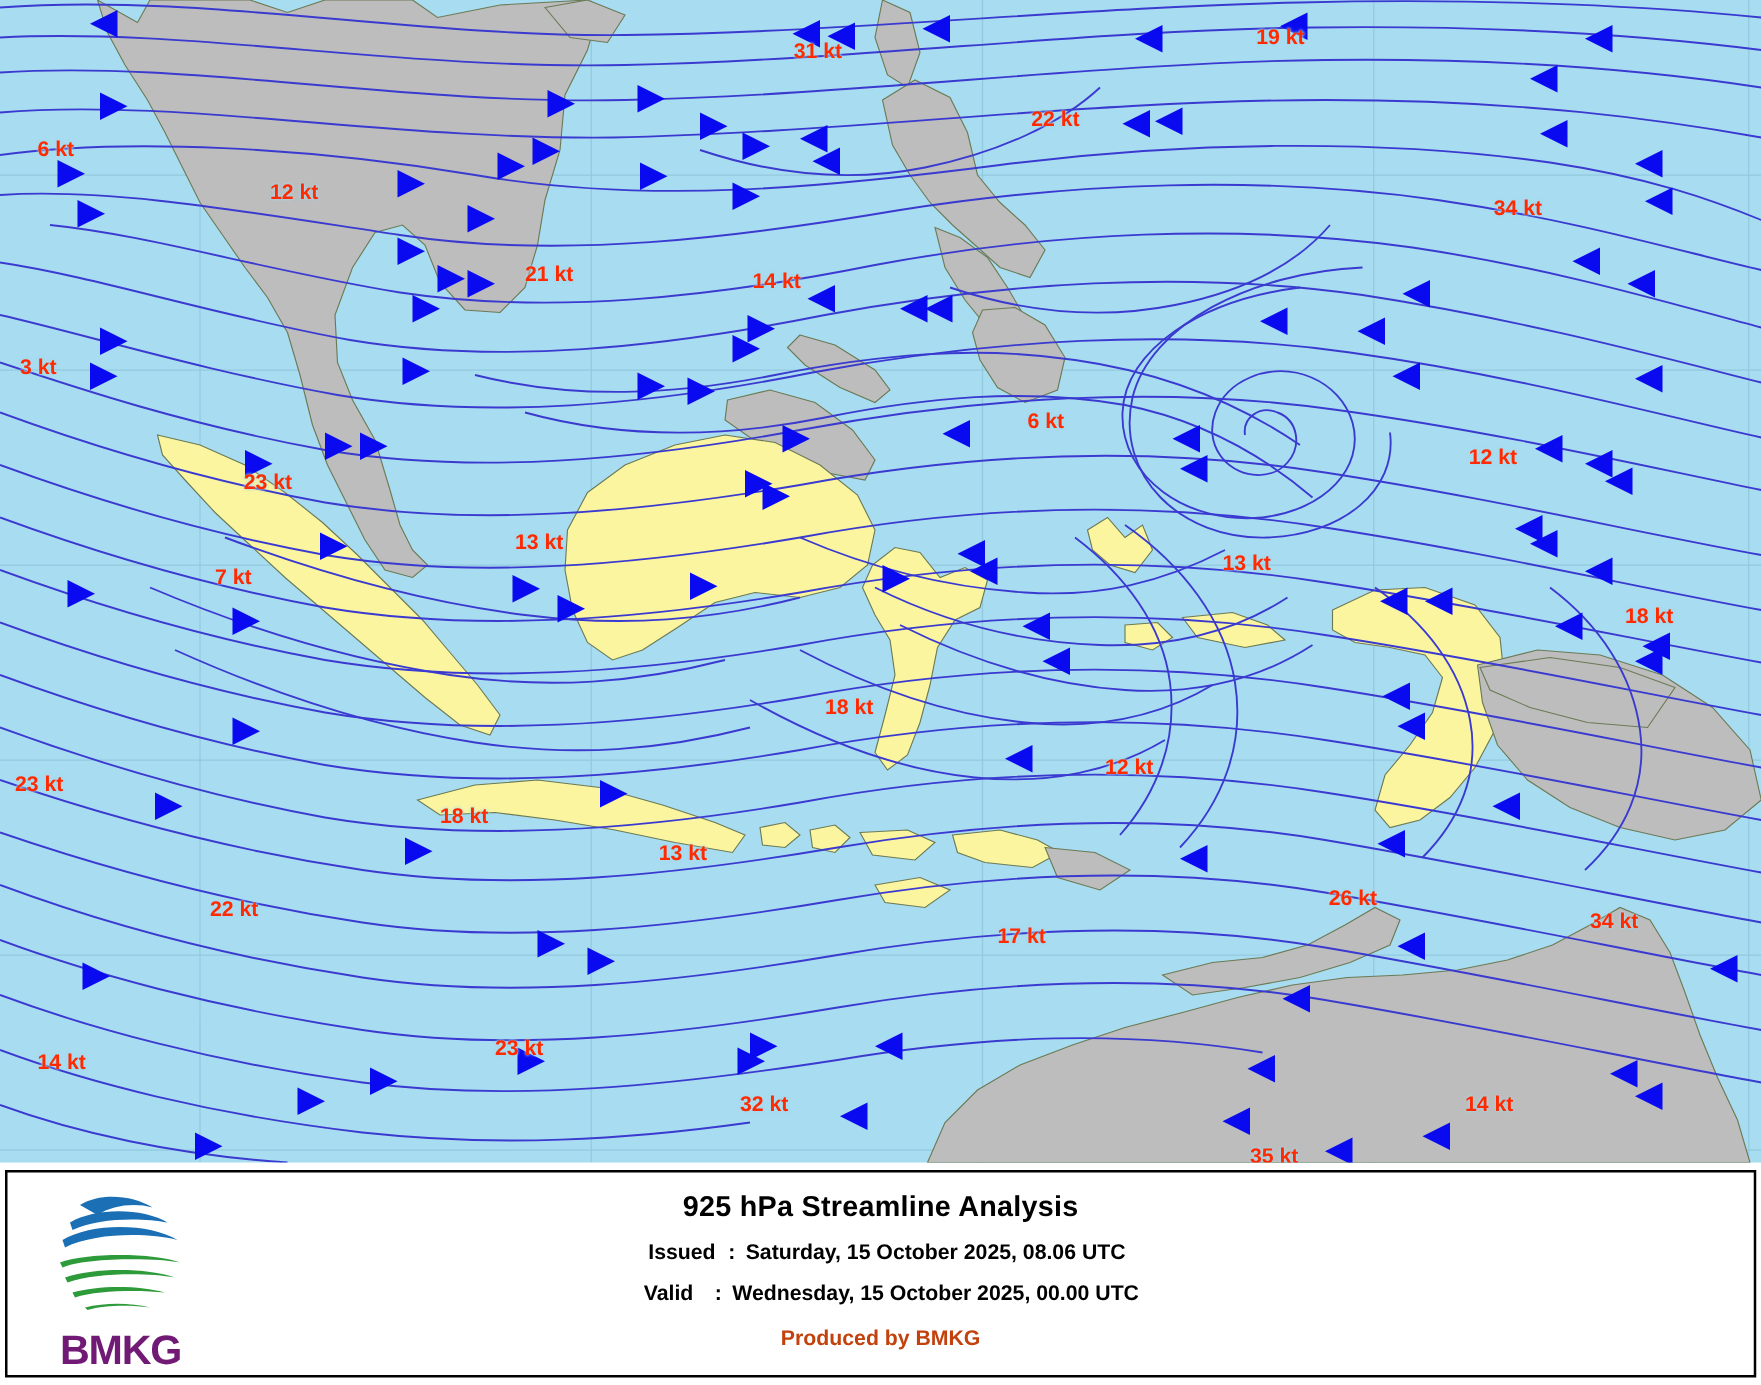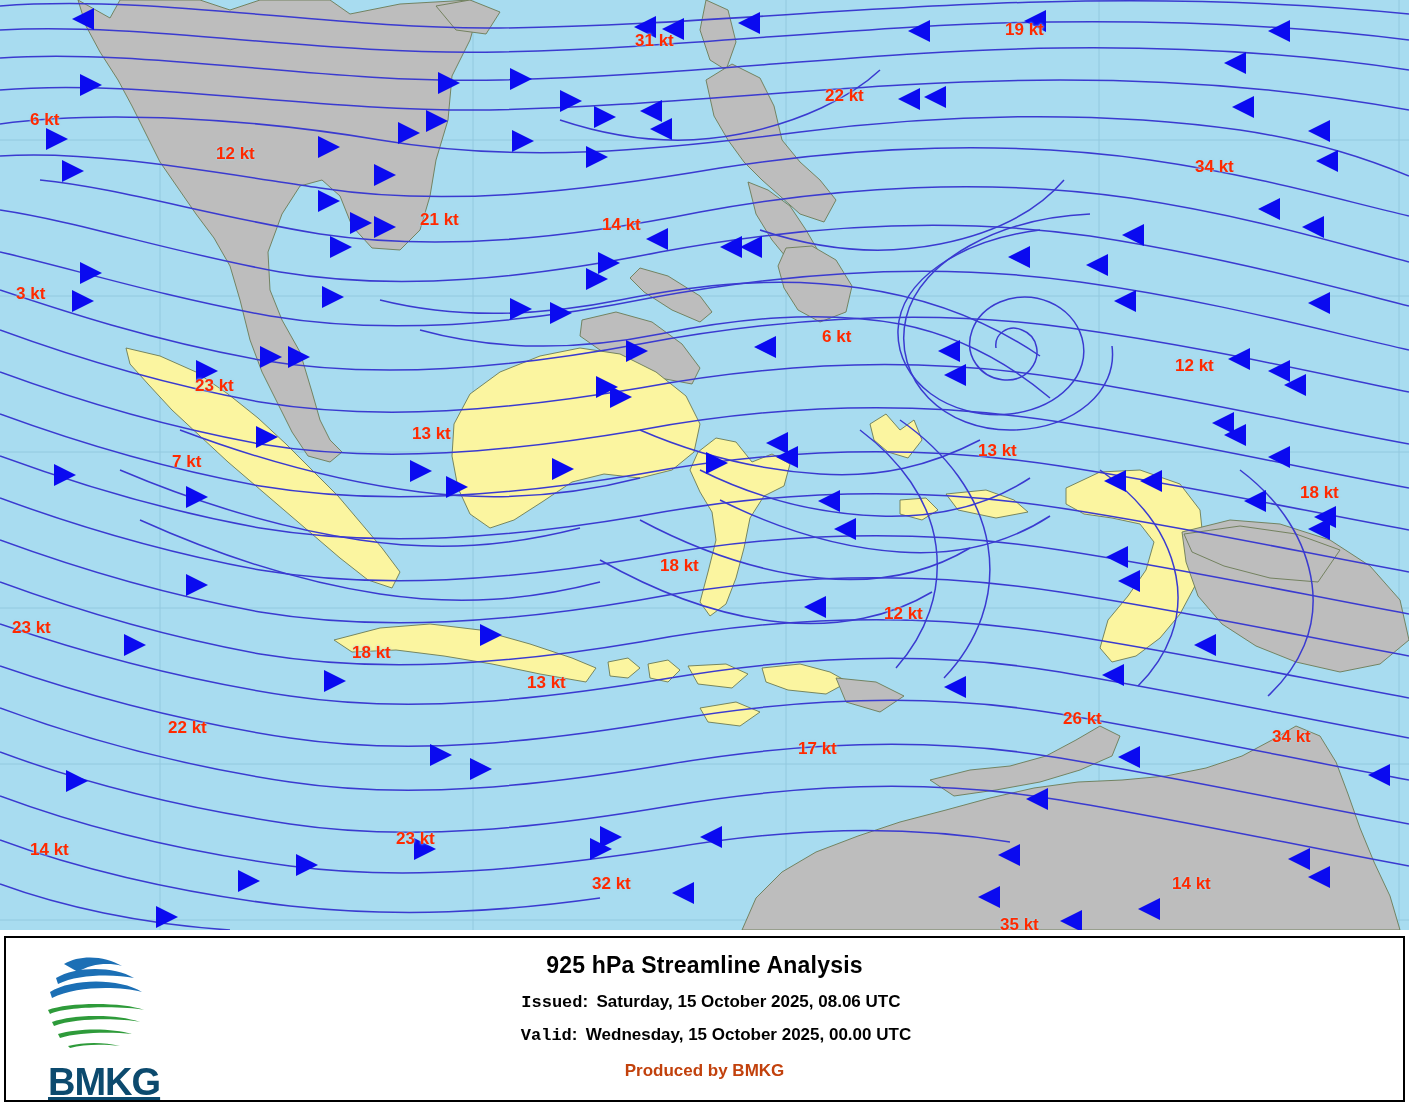--- a/index.html
+++ b/index.html
@@ -72,22 +72,21 @@
   }
   .cap-row {
     font-size: 17px;
     font-weight: bold;
     color: #000;
     margin-top: 13px;
   }
   .cap-row .cap-key {
     display: inline-block;
     width: 74px;
-    text-align: right;
-    font-family: Liberation Mono, monospace;
+    text-align: center;
   }
   .cap-row .cap-colon {
     display: inline-block;
     width: 14px;
     text-align: left;
   }
   .cap-inner {
     display: inline-block;
     text-align: left;
   }
@@ -102,26 +101,25 @@
     position: absolute;
     left: 22px;
     top: 10px;
     width: 130px;
     height: 142px;
   }
   #logo-word {
     position: absolute;
     left: 20px;
     top: 113px;
-    font-size: 38px;
+    font-size: 33px;
     font-weight: bold;
     letter-spacing: -1px;
-    color: #0c4a6e;
+    color: #701a75;
     font-family: "Liberation Sans", sans-serif;
-    text-decoration: underline;
   }
 </style>
 </head>
 <body>
 
 <div id="page">
 
   <div id="map">
     <svg width="1409" height="930" viewBox="0 0 1409 930">
       <defs>

